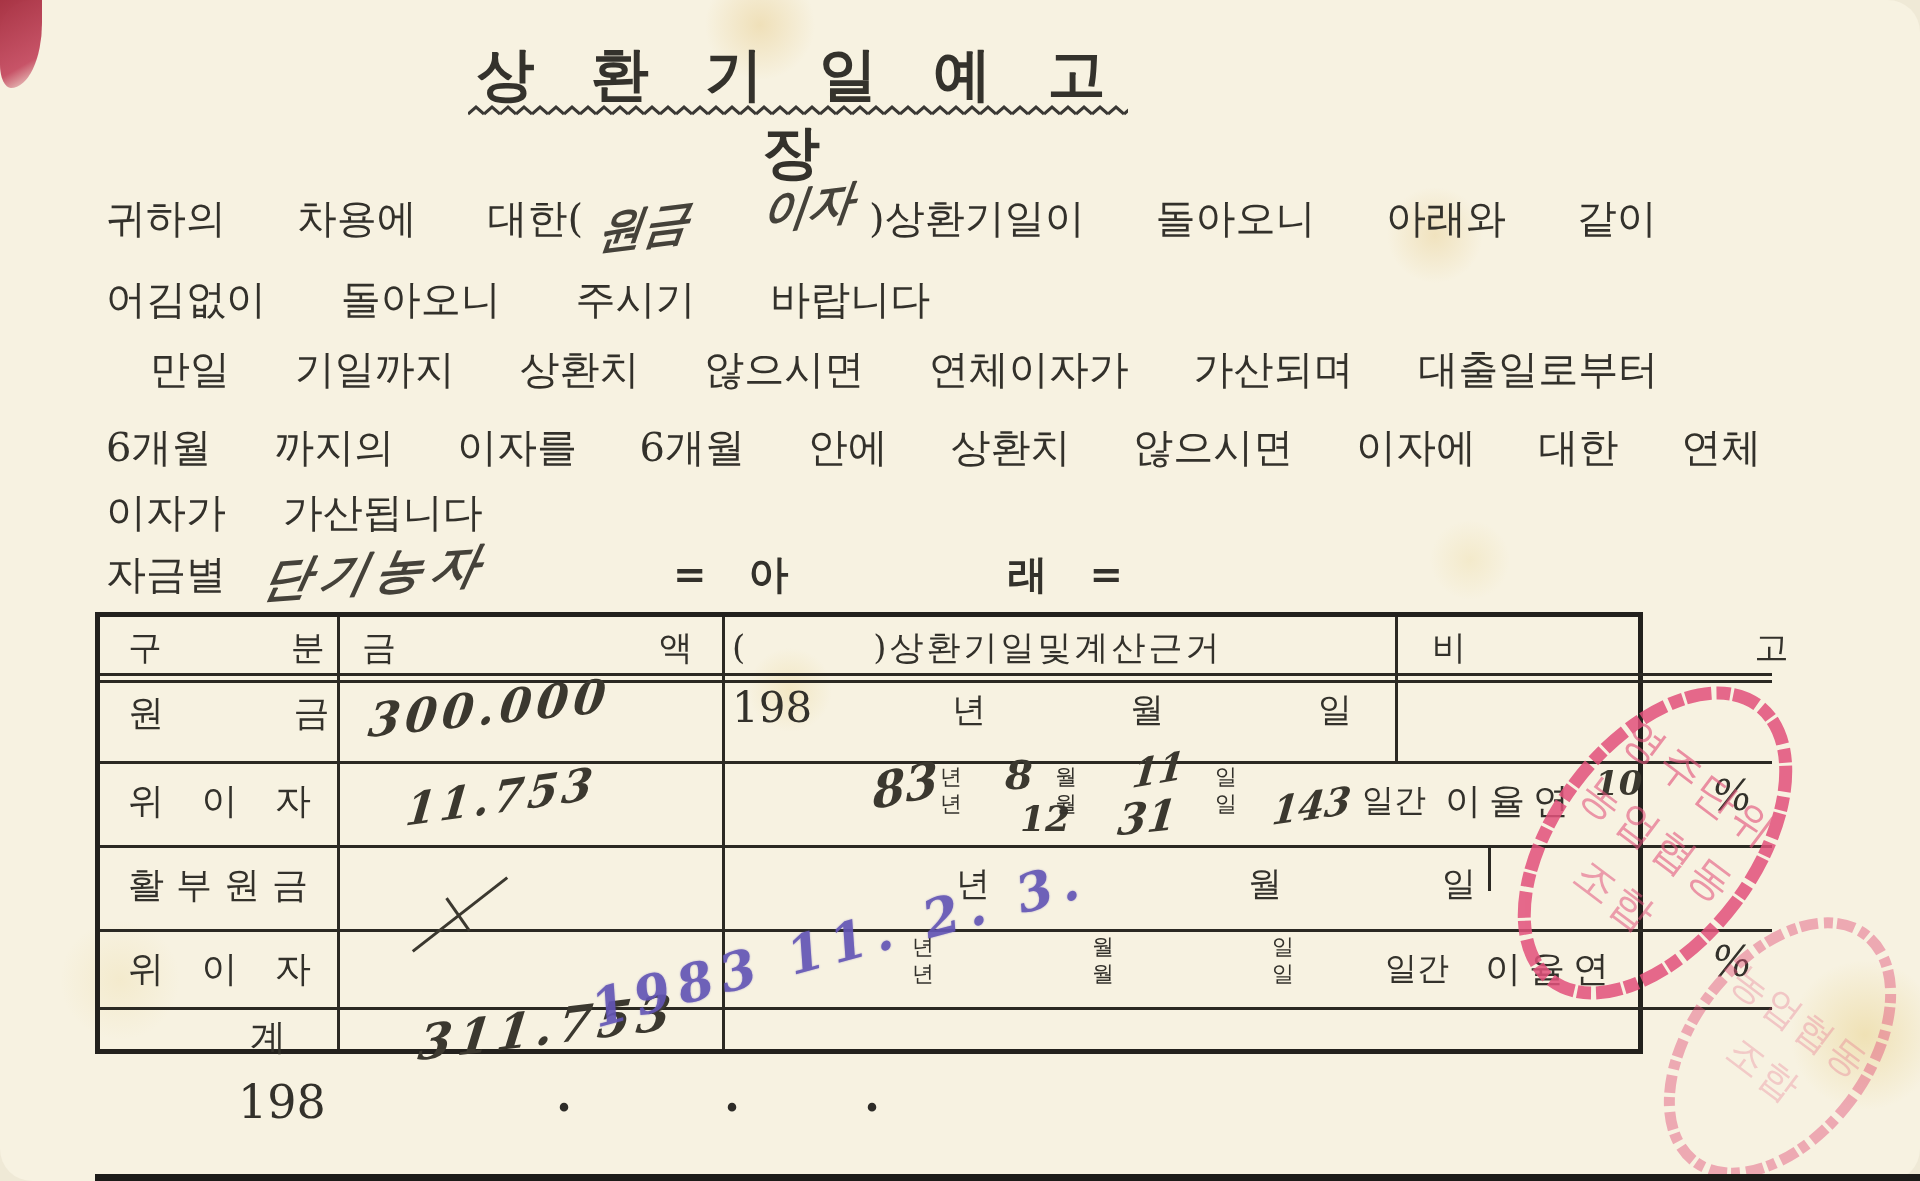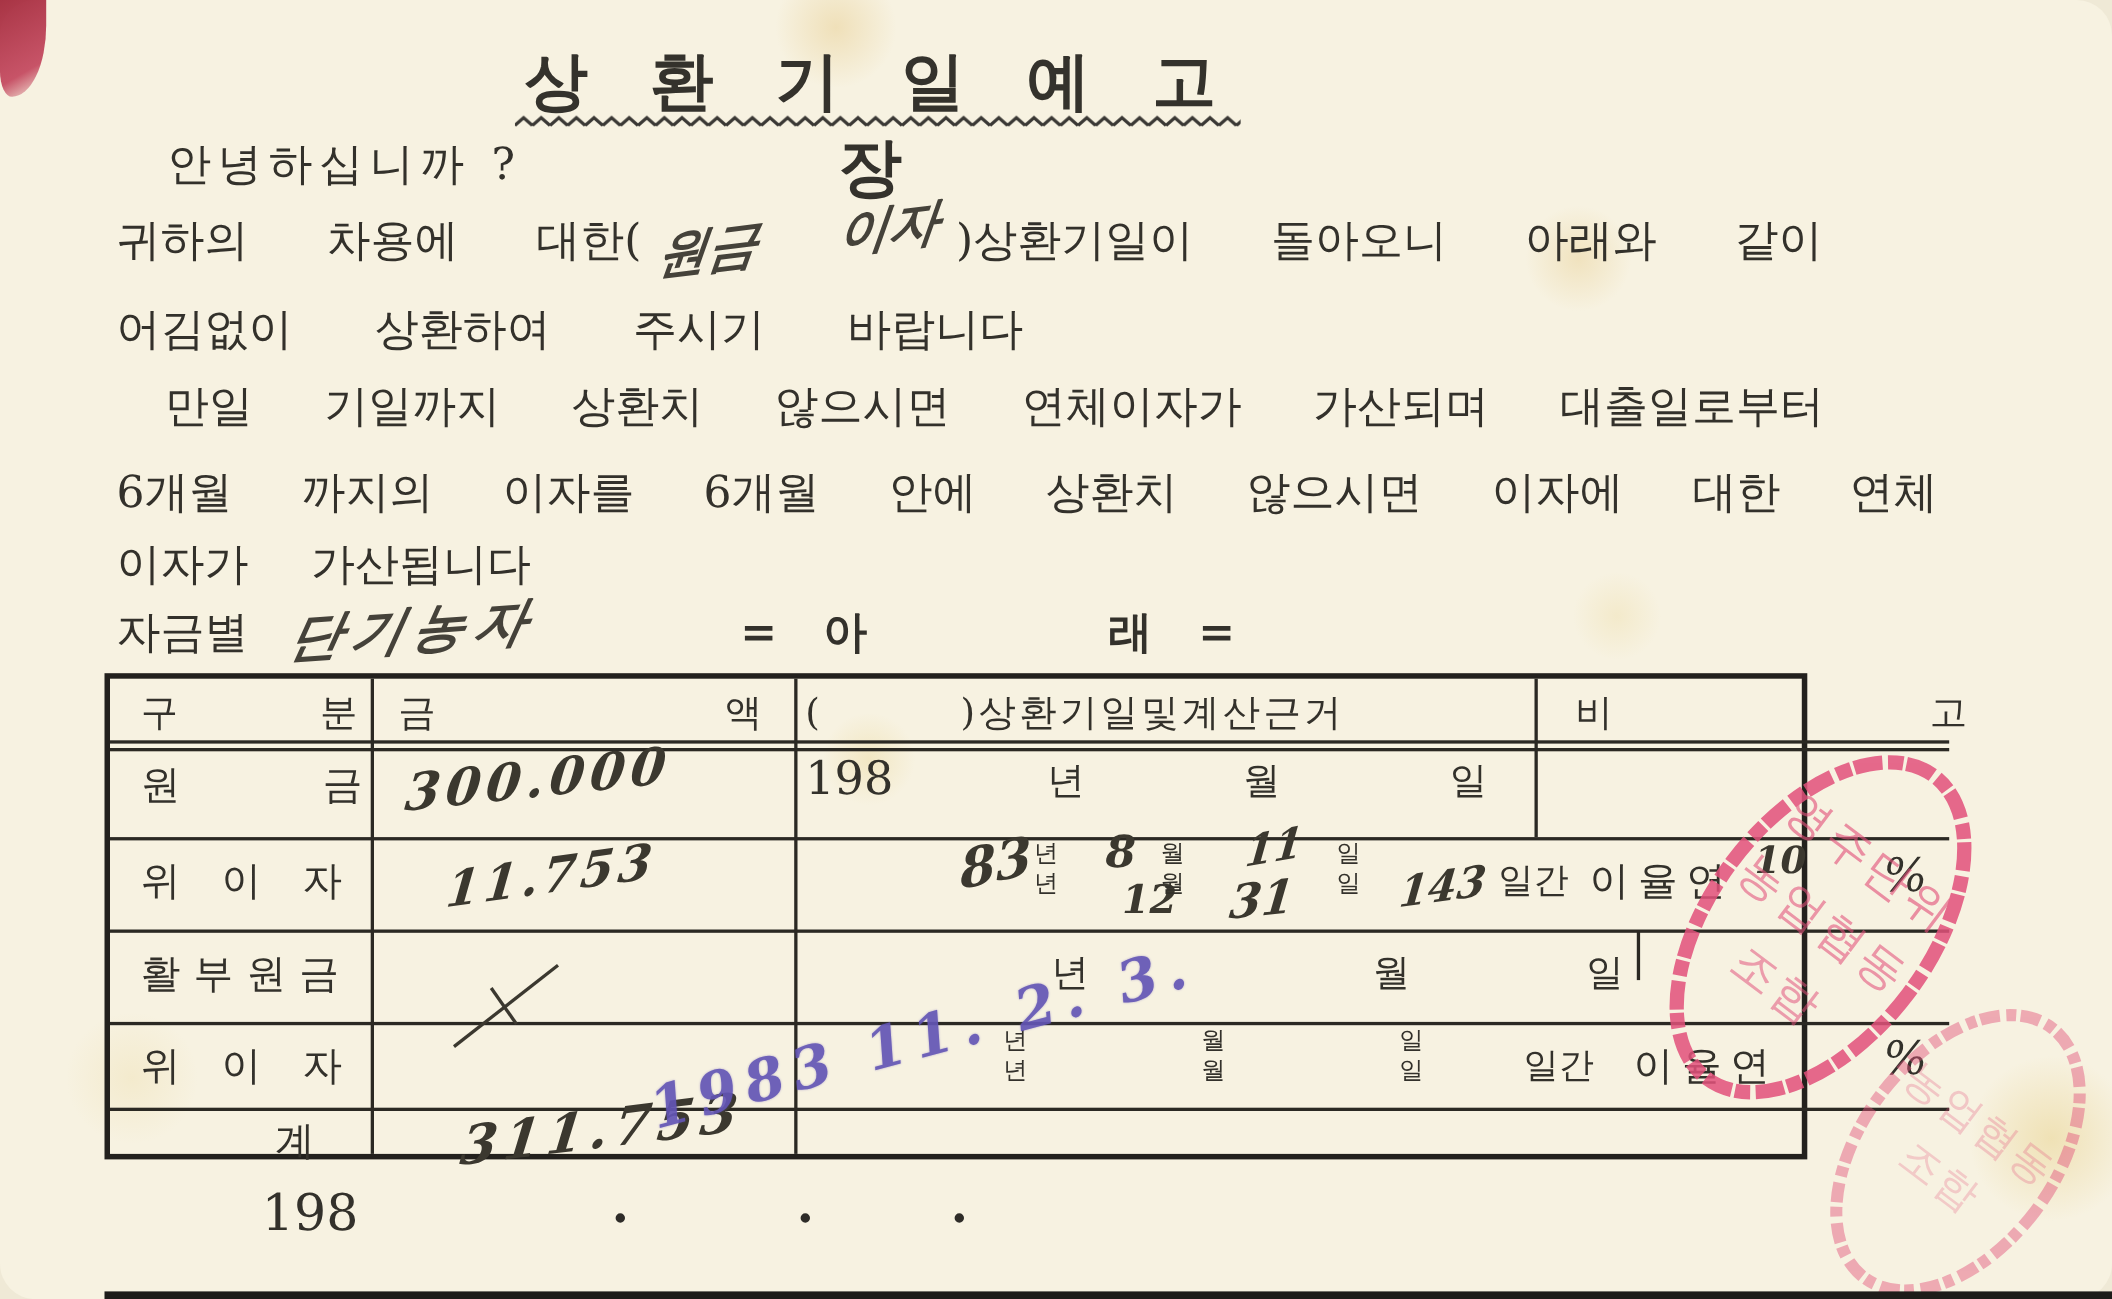--- a/index.html
+++ b/index.html
@@ -103,27 +103,26 @@
   <div class="abs title">상 환 기 일 예 고 장</div>
   <svg class="abs title-underline" width="660" height="14">
     <defs>
       <pattern id="zz" width="16" height="14" patternUnits="userSpaceOnUse">
         <path d="M0 10 L8 3 L16 10" fill="none" stroke="#3a3834" stroke-width="3"></path>
       </pattern>
     </defs>
     <rect width="660" height="14" fill="url(#zz)"></rect>
   </svg>
 
-  <div class="abs ptext greeting">안녕하십니까 ?</div>
 
   <div class="abs ptext l1">
     <span>귀하의 차용에 대한(</span><span class="hw hw-paren">원금 이자</span><span>)상환기일이 돌아오니 아래와 같이</span>
   </div>
 
-  <div class="abs ptext l2">어김없이 상환하여 주시기 바랍니다</div>
+  <div class="abs ptext l2">어김없이 돌아오니 주시기 바랍니다</div>
   <div class="abs ptext l3">만일 기일까지 상환치 않으시면 연체이자가 가산되며 대출일로부터</div>
   <div class="abs ptext l4">6개월 까지의 이자를 6개월 안에 상환치 않으시면 이자에 대한 연체</div>
   <div class="abs ptext l5">이자가 가산됩니다</div>
 
   <div class="abs ptext fund-line">
     <span>자금별</span><span class="hw hw-fund">단기농자</span><span class="eq1">= 아</span><span class="eq2">래 =</span>
   </div>
 
   <div class="abs tbl">
 

